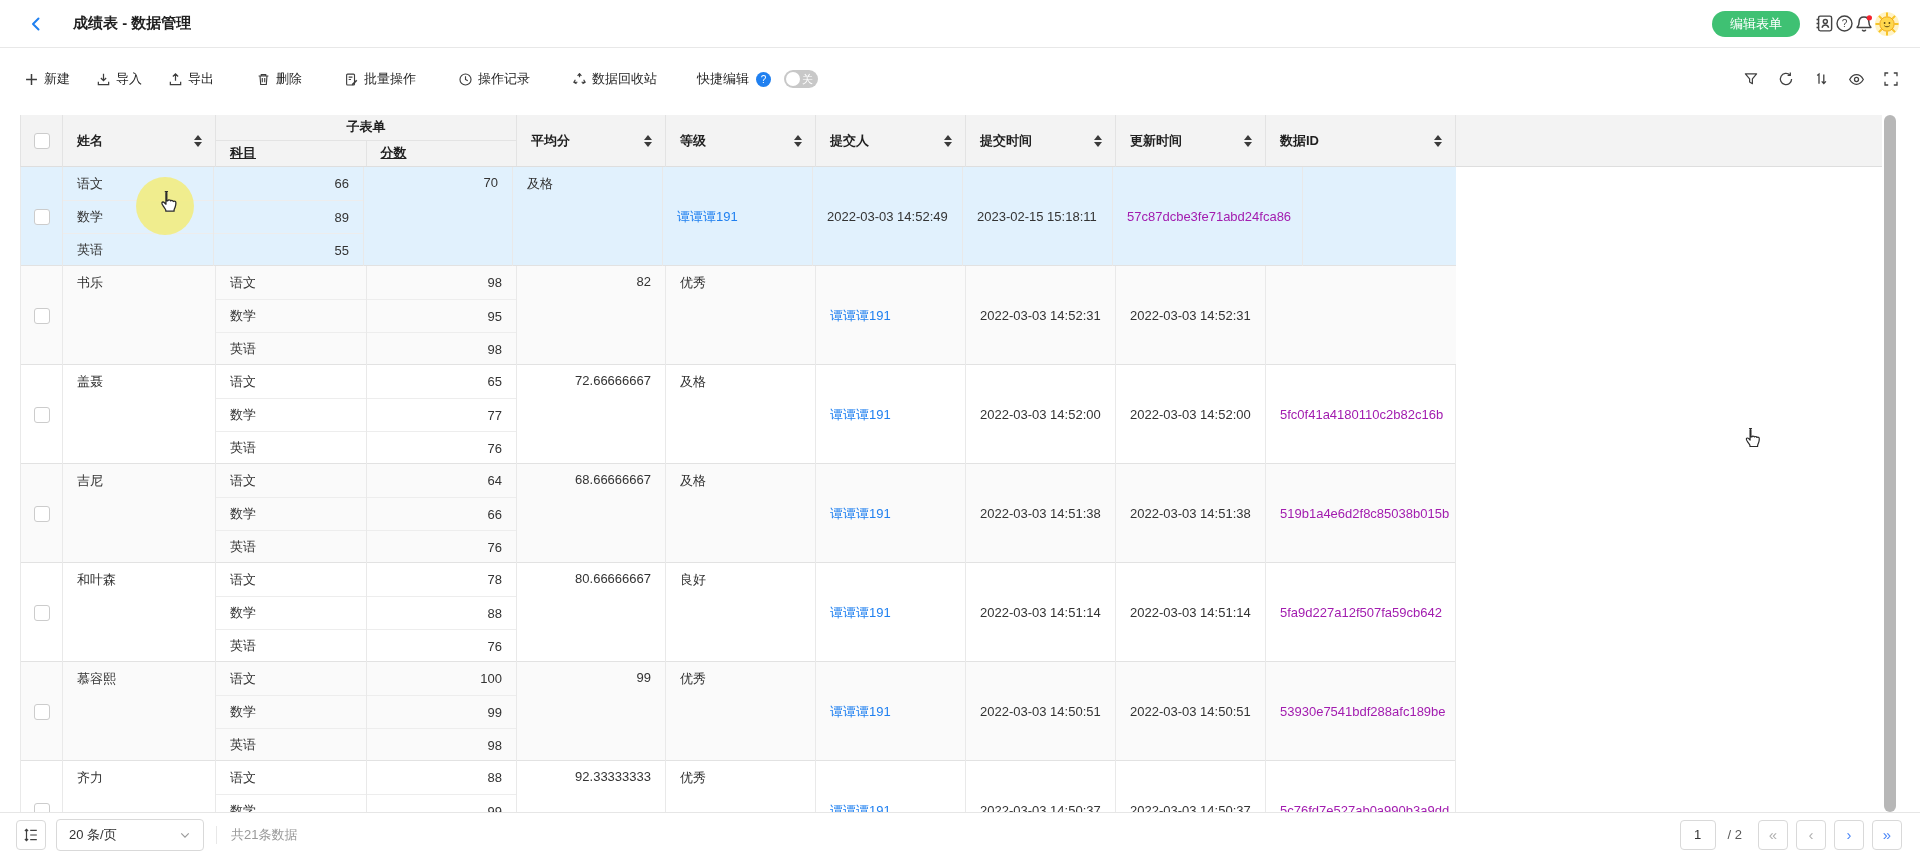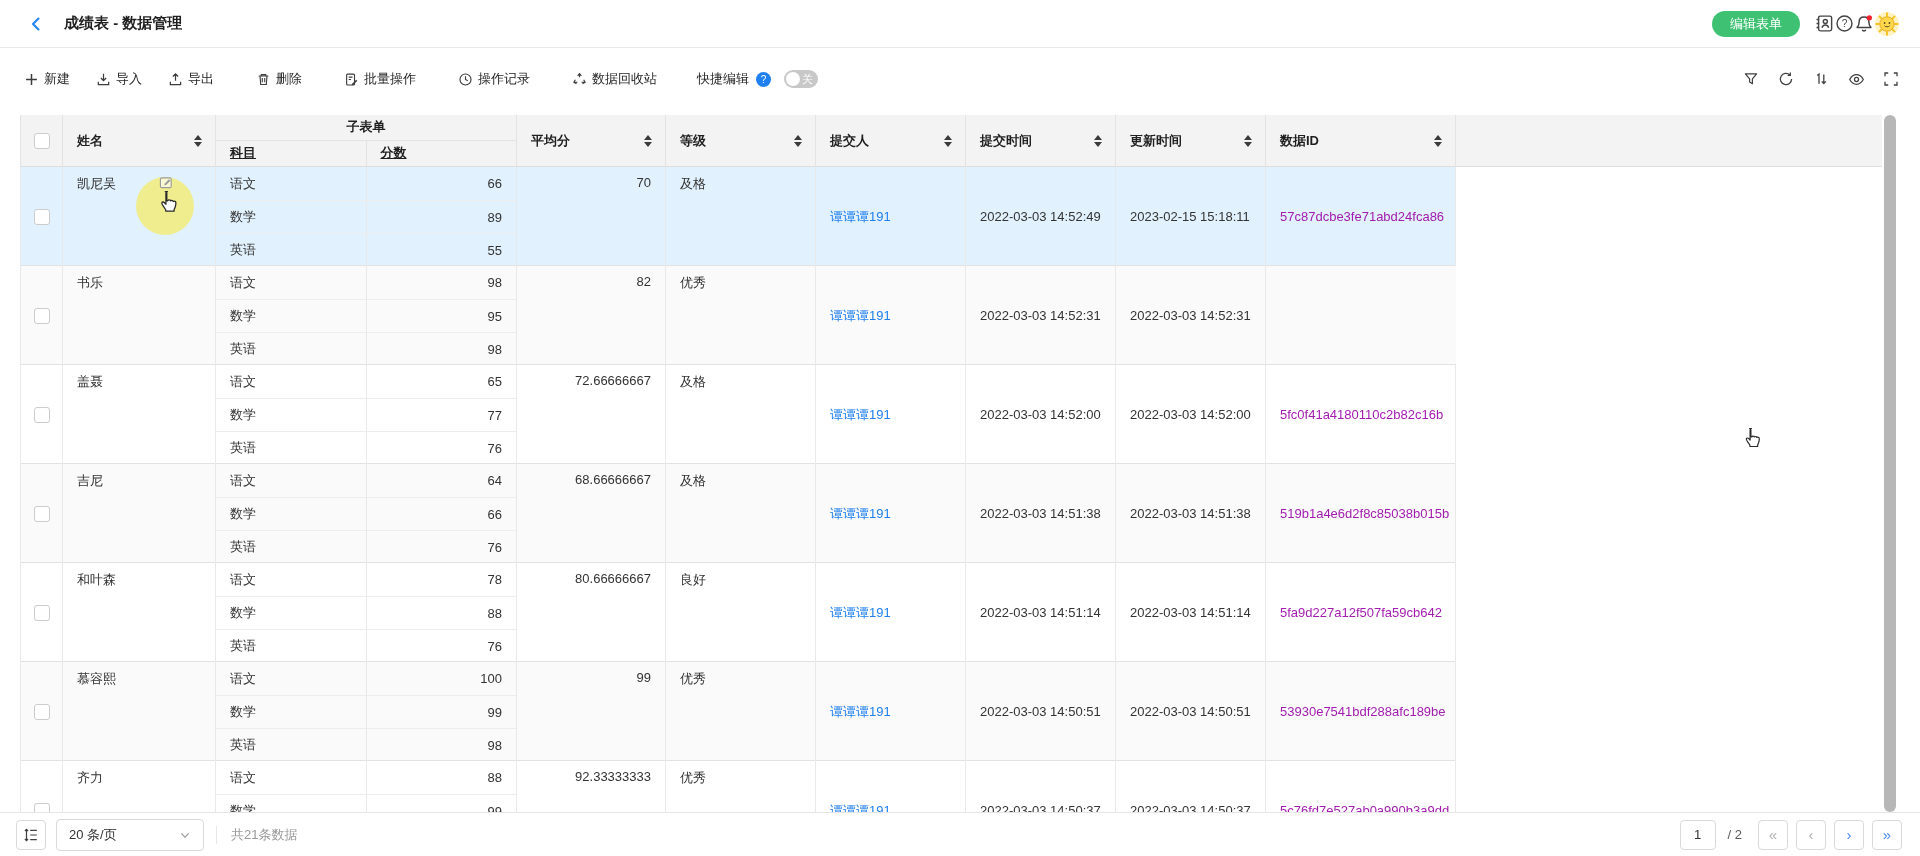--- a/index.html
+++ b/index.html
@@ -3,21 +3,21 @@
 <meta charset="utf-8">
 <style>
   * { box-sizing: border-box; margin: 0; padding: 0; }
   html,body { width:1920px; height:856px; overflow:hidden; background:#fff;
     font-family:"Liberation Sans","DejaVu Sans",sans-serif; font-size:13px; color:#333; }
 
   
   .topbar { position:absolute; left:0; top:0; width:1920px; height:48px; background:#fff;
     border-bottom:1px solid #e8e8e8; display:flex; align-items:center; justify-content:space-between;
     padding:0 20px 0 28px; z-index:20; }
-  .tb-left { display:flex; align-items:center; gap:20px; }
+  .tb-left { display:flex; align-items:center; gap:29px; }
   .back { display:flex; align-items:center; cursor:pointer; }
   .title { font-size:15px; font-weight:bold; color:#1f1f1f; }
   .tb-right { display:flex; align-items:center; }
   .btn-green { border:none; background:#3fc173; color:#fff; font-size:13px; height:26px;
     padding:0 18px; border-radius:13px; cursor:pointer; margin-right:14px;
     font-family:inherit; }
   .tbicon { position:relative; display:flex; align-items:center; justify-content:center;
     width:20px; height:20px; cursor:pointer; }
   .avatar { width:26px; height:26px; border-radius:50%; overflow:hidden; cursor:pointer; }
 
@@ -315,24 +315,20 @@
           <i class="dn"></i>
         </span>
     </div>
     <div class="hfiller"></div>
   </div>
   <div class="tbody">
       <div class="record highlight">
         <div class="cell c0 c-check">
           <span class="checkbox"></span>
         </div>
-        <div class="cell c1 c-name"><span>凯尼吴</span><span class="edit-ic"><svg width="15" height="15" viewBox="0 0 16 16">
-              <rect x="1.5" y="3" width="11.5" height="10.5" rx="1.5" fill="rgba(255,255,255,0.6)" stroke="#9b9b9b" stroke-width="1.2"></rect>
-              <path d="M6 9.2l4.6-4.6 1.5 1.5-4.6 4.6-1.8.3z" fill="#9b9b9b"></path>
-            </svg></span></div>
         <div class="cell c2 c-subcol">
           <div class="sub">语文</div>
           <div class="sub">数学</div>
           <div class="sub">英语</div>
         </div>
         <div class="cell c3 c-subcol">
           <div class="sub score">66</div>
           <div class="sub score">89</div>
           <div class="sub score">55</div>
         </div>

